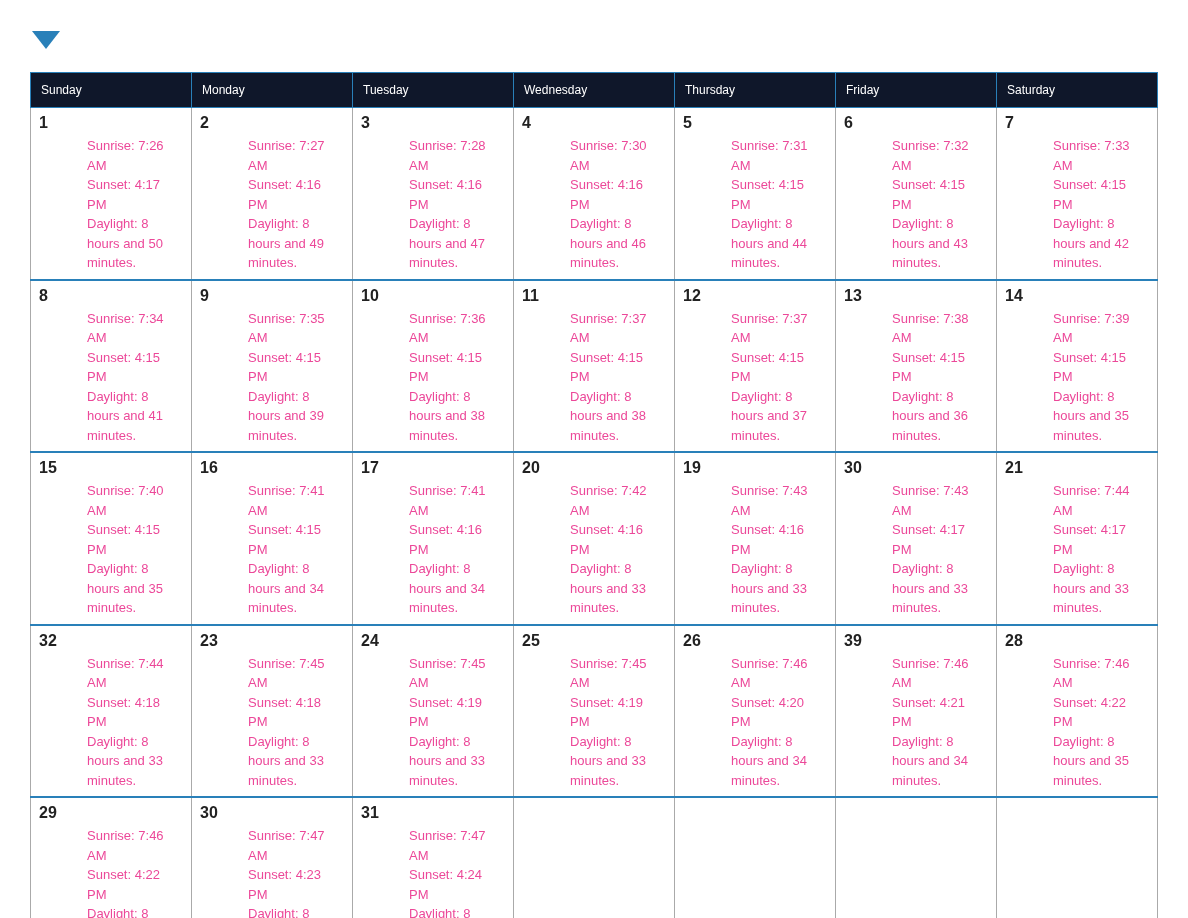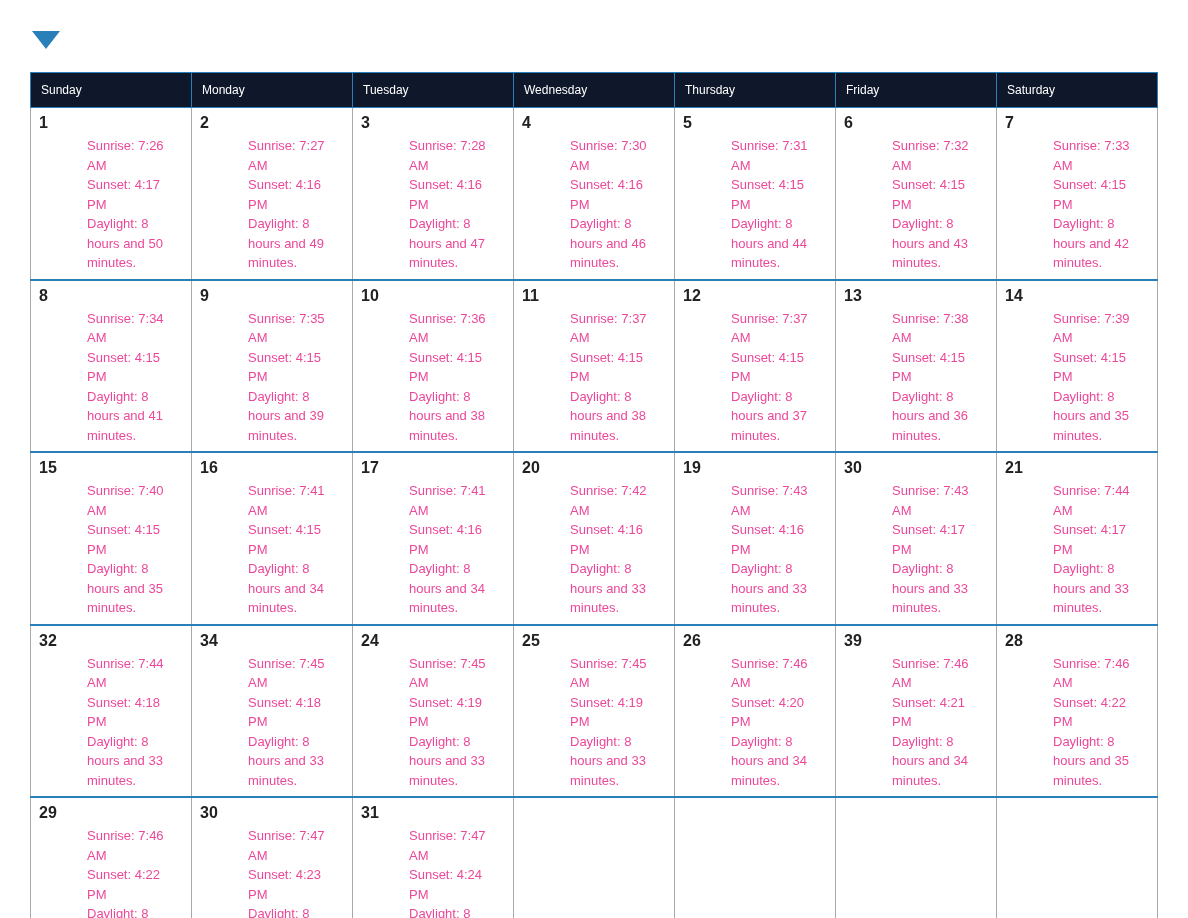--- a/index.html
+++ b/index.html
@@ -223,21 +223,21 @@
           <span class="day-number">21</span>
           <div class="day-info">Sunrise: 7:44 AM<br>Sunset: 4:17 PM<br>Daylight: 8 hours and 33 minutes.</div>
         </td>
       </tr>
       <tr class="week-row">
         <td>
           <span class="day-number">32</span>
           <div class="day-info">Sunrise: 7:44 AM<br>Sunset: 4:18 PM<br>Daylight: 8 hours and 33 minutes.</div>
         </td>
         <td>
-          <span class="day-number">34</span>
+          <span class="day-number">23</span>
           <div class="day-info">Sunrise: 7:45 AM<br>Sunset: 4:18 PM<br>Daylight: 8 hours and 33 minutes.</div>
         </td>
         <td>
           <span class="day-number">24</span>
           <div class="day-info">Sunrise: 7:45 AM<br>Sunset: 4:19 PM<br>Daylight: 8 hours and 33 minutes.</div>
         </td>
         <td>
           <span class="day-number">25</span>
           <div class="day-info">Sunrise: 7:45 AM<br>Sunset: 4:19 PM<br>Daylight: 8 hours and 33 minutes.</div>
         </td>

